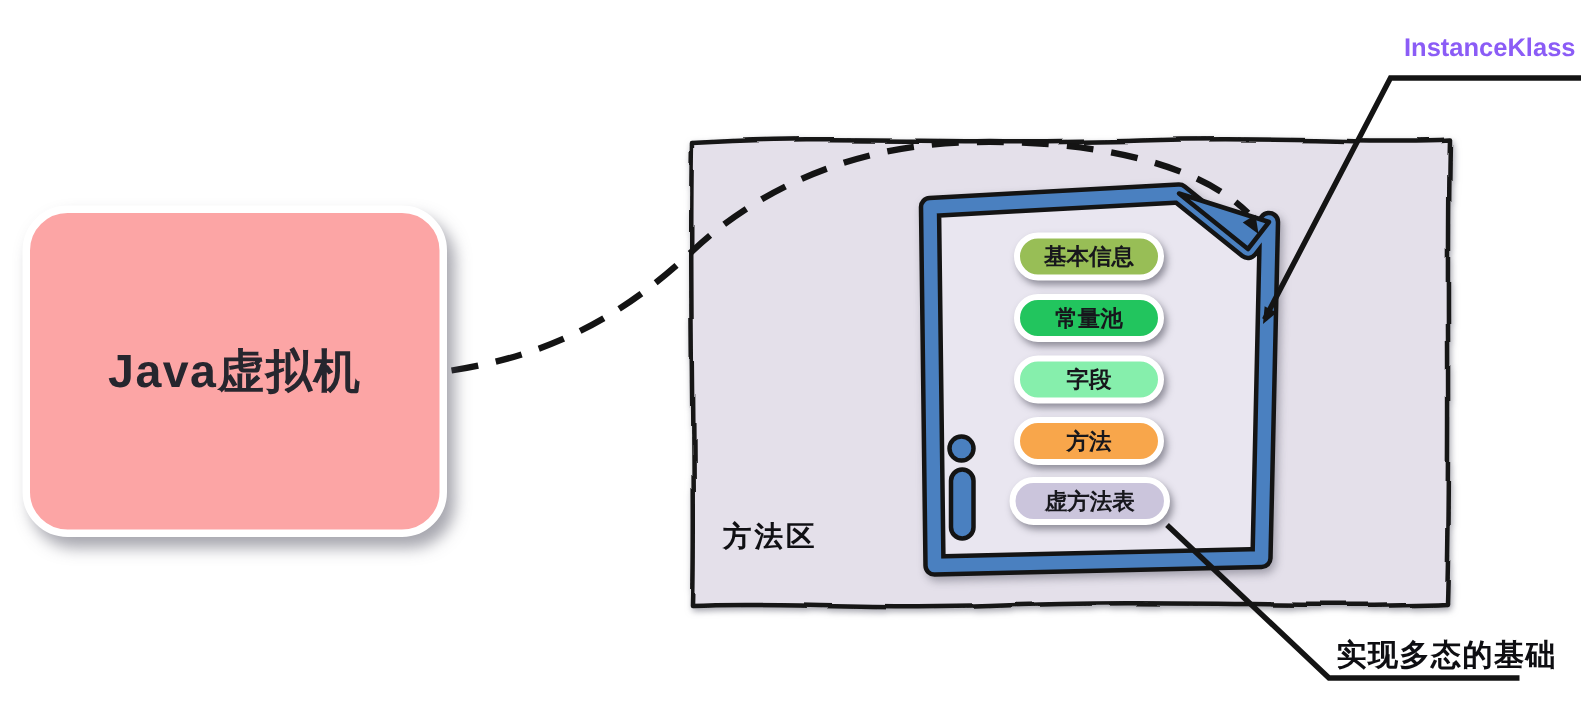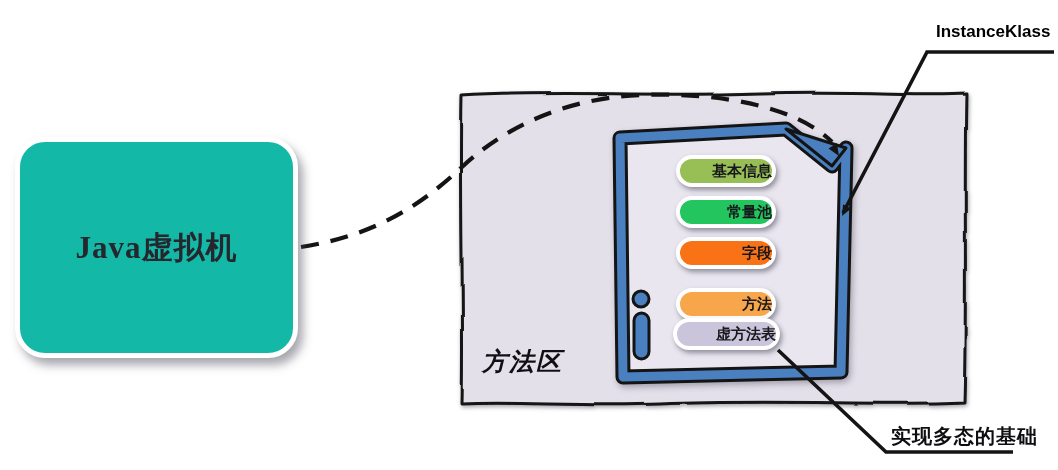--- a/index.html
+++ b/index.html
@@ -18,36 +18,36 @@
     display:flex;align-items:center;justify-content:center;
   }
   .jvm-box .jvm-label{
     font-size:31px;font-weight:bold;color:#26262e;letter-spacing:1px;
   }
 
   .pill{
     position:absolute;height:32px;box-sizing:border-box;
     border:4px solid #ffffff;border-radius:17px;
     box-shadow:2px 3px 5px rgba(55,55,70,.5);
-    display:flex;align-items:center;justify-content:flex-end;
+    display:flex;align-items:center;justify-content:center;
     font-size:15px;font-weight:bold;color:#17171c;white-space:nowrap;
   }
   .pill-1{left:676px;top:155px;width:100px;}
   .pill-2{left:676px;top:196px;width:100px;}
   .pill-3{left:676px;top:237px;width:100px;}
-  .pill-4{left:676px;top:288px;width:100px;}
+  .pill-4{left:676px;top:278px;width:100px;}
   .pill-5{left:673px;top:318px;width:107px;font-family:Liberation Serif, serif;}
 
   .label-method-area{
     position:absolute;left:482px;top:345px;
-    font-size:25px;font-weight:bold;color:#101014;letter-spacing:2px;font-style:italic;
+    font-size:19px;font-weight:bold;color:#101014;letter-spacing:2px;
   }
   .label-instanceklass{
     position:absolute;left:936px;top:22px;
-    font-size:17px;font-weight:bold;color:#000000;
+    font-size:17px;font-weight:bold;color:#8b5cf6;
   }
   .label-polymorphism{
     position:absolute;left:891px;top:423px;
     font-size:20px;font-weight:bold;color:#0e0e12;letter-spacing:1px;
   }
 </style>
 </head>
 <body>
 
 <div class="canvas">
@@ -84,33 +84,33 @@
     </g>
 
     <g>
       <polyline points="1054,52 927,52 843,213" fill="none" stroke="#141414" stroke-width="3.6"></polyline>
       <polygon points="842,216 843.1,204.2 851.1,208.4" fill="#141414"></polygon>
     </g>
 
     <polyline points="778,350 886,452 1013,452" fill="none" stroke="#141414" stroke-width="3.6"></polyline>
   </svg>
 
-  <div class="jvm-box" style="background: #14b8a6; font-family: Liberation Serif, serif;">
+  <div class="jvm-box" style="background: #fca5a5;">
     <span class="jvm-label">Java虚拟机</span>
   </div>
 
   <div class="label-method-area">方法区</div>
 
   <div class="pill pill-1" style="background: rgb(152, 190, 86);">
     <span>基本信息</span>
   </div>
   <div class="pill pill-2" style="background: #22c55e;">
     <span>常量池</span>
   </div>
-  <div class="pill pill-3" style="background: #f97316;">
+  <div class="pill pill-3" style="background: #86efac;">
     <span>字段</span>
   </div>
   <div class="pill pill-4" style="background: rgb(248, 166, 75);">
     <span>方法</span>
   </div>
   <div class="pill pill-5" style="background: rgb(203, 197, 220);">
     <span>虚方法表</span>
   </div>
 
   <div class="label-instanceklass">InstanceKlass</div>

